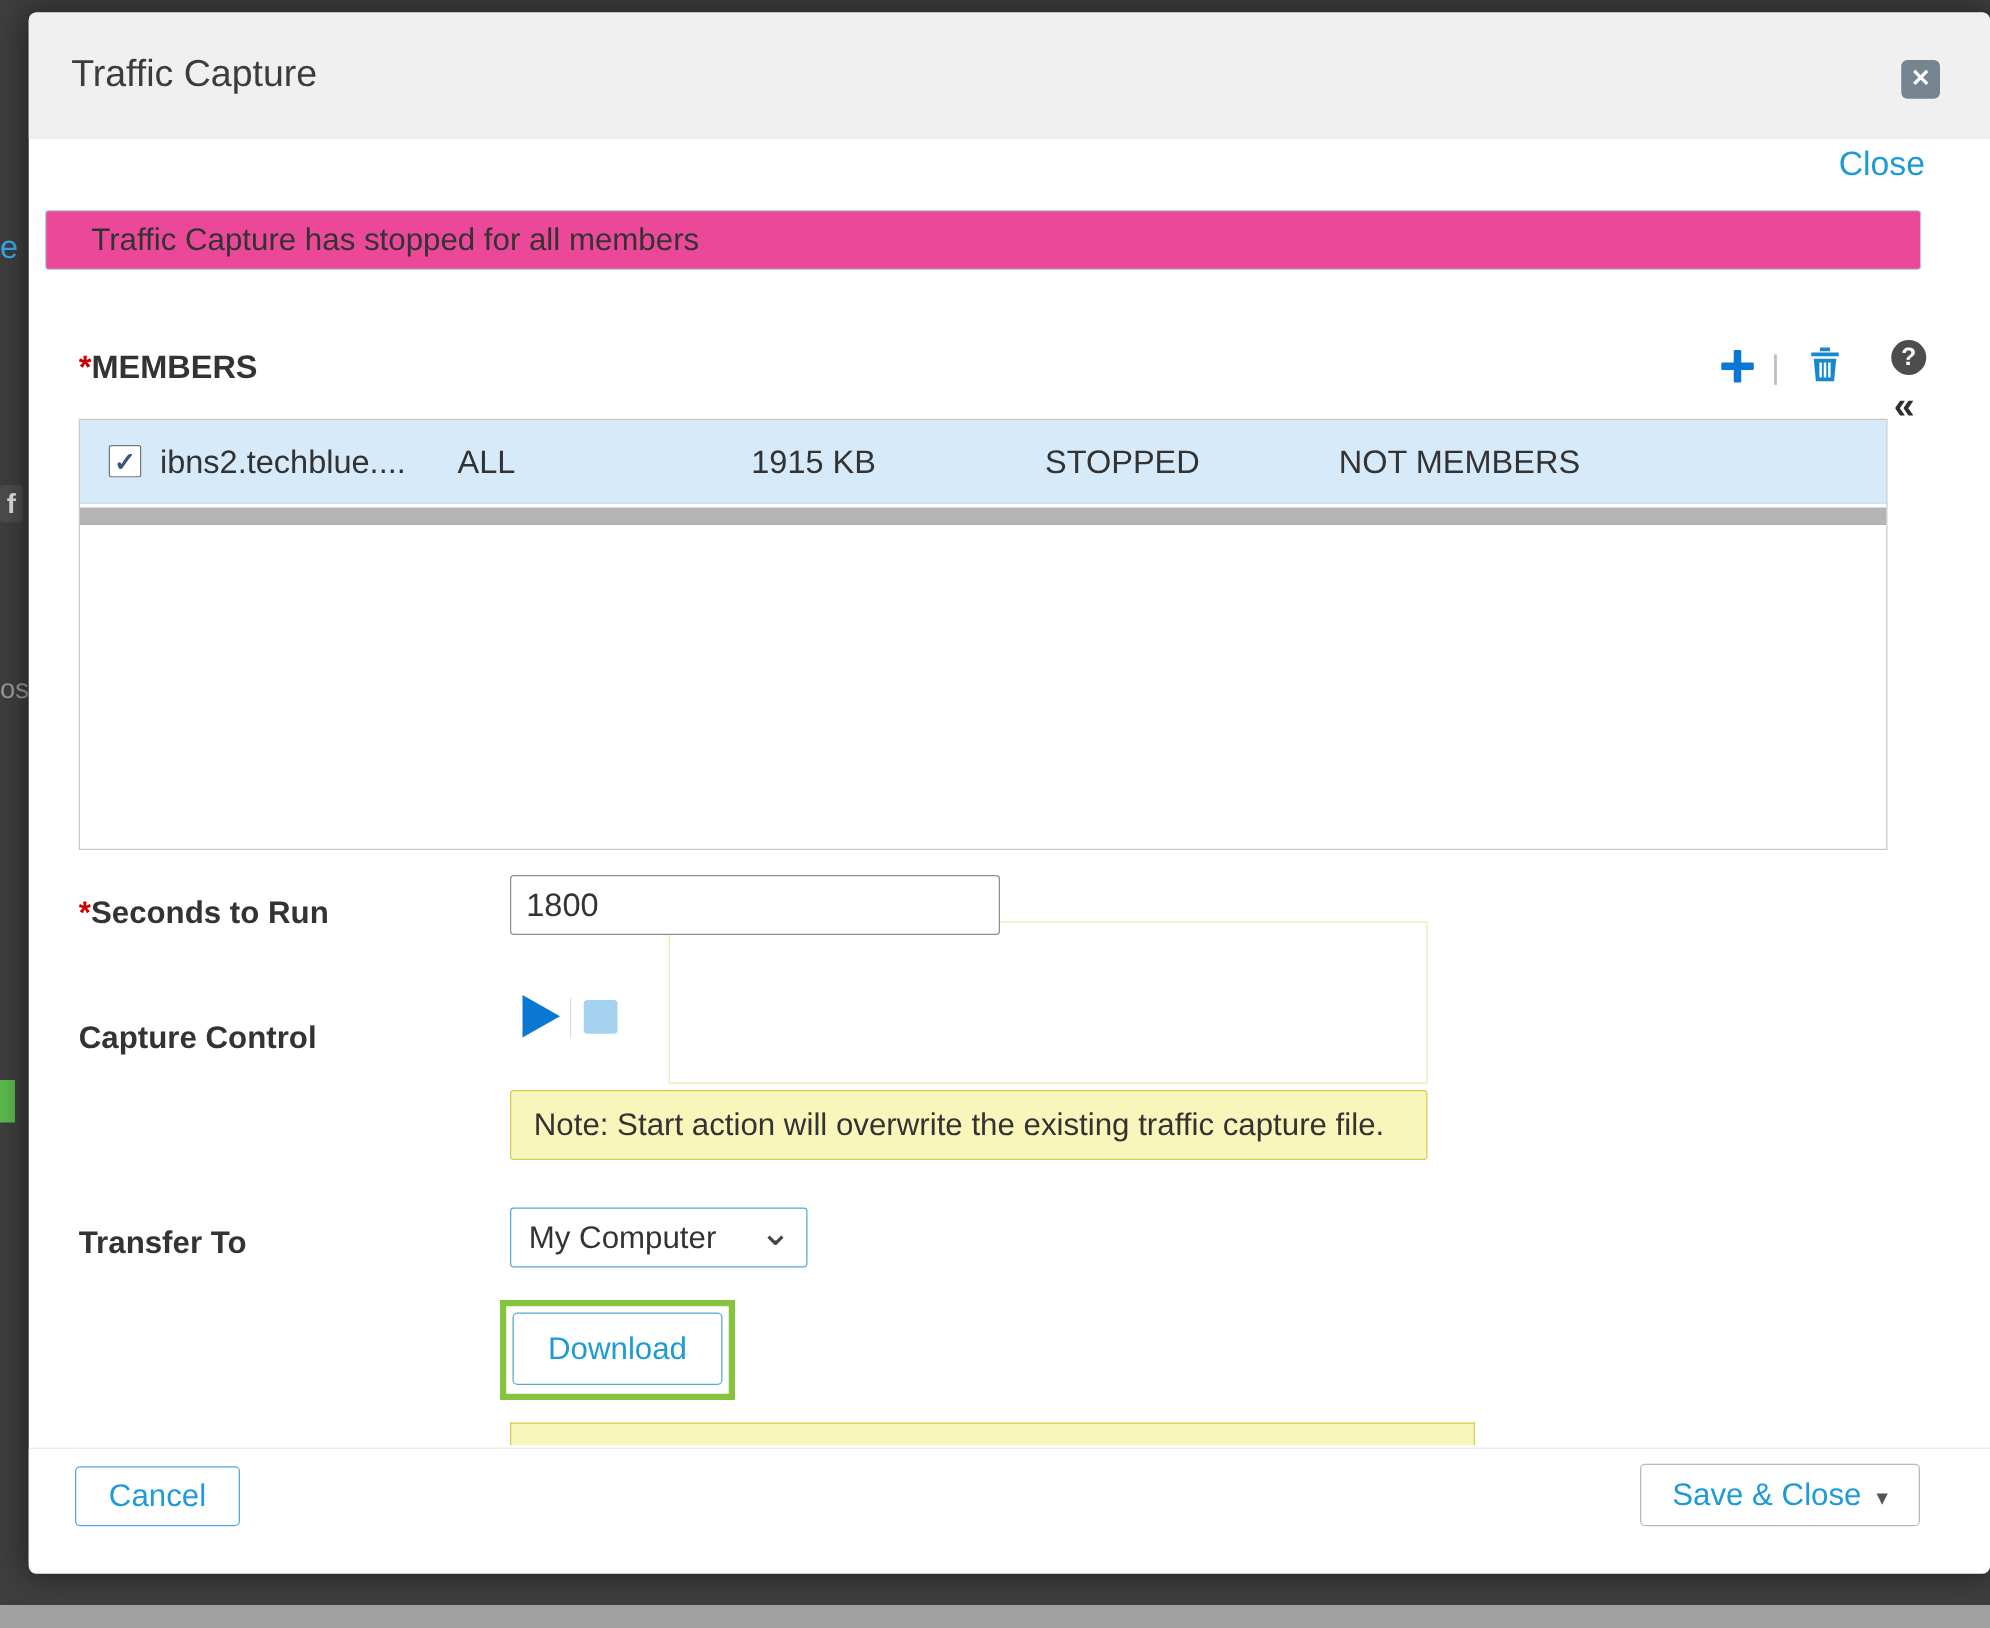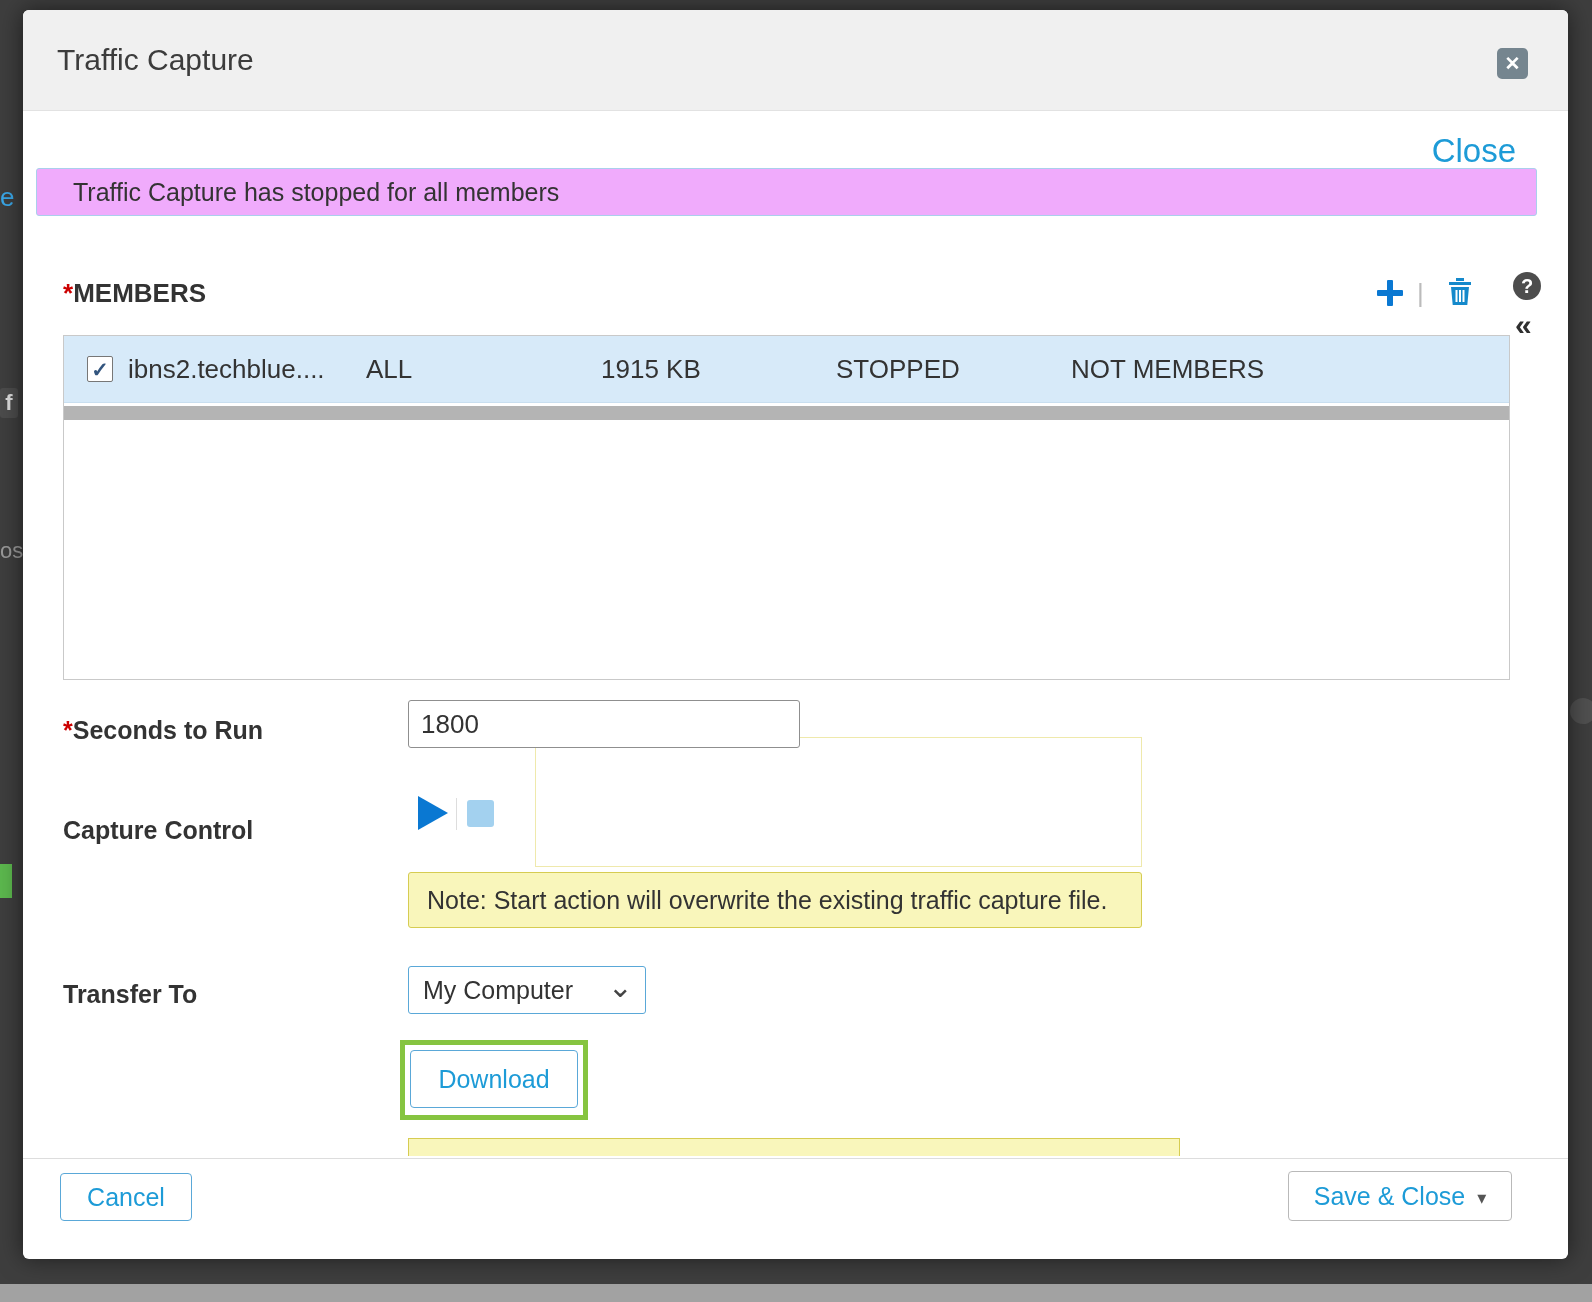--- a/index.html
+++ b/index.html
@@ -27,30 +27,31 @@
   .frag-os{left:0;top:538px;font-size:22px;color:#9a9a9a;}
   .frag-green{left:0;top:864px;width:12px;height:34px;background:#5cb84e;}
   .frag-circle{left:1570px;top:698px;width:26px;height:26px;border-radius:50%;background:#505050;}
   .bottom-strip{left:0;bottom:0;width:100%;height:18px;background:#a2a2a2;}
 
   
   .dialog{
     left:23px;top:10px;width:1545px;height:1248px;
     background:#fff;border-radius:6px;
     box-shadow:0 0 25px rgba(0,0,0,.55);
+    padding-left:24px;
   }
   .dlg-header{left:0;top:0;right:0;height:100px;background:#f0f0f0;
     border-bottom:1px solid #e2e2e2;border-radius:6px 6px 0 0;}
   .dlg-title{left:34px;top:33px;font-size:30px;color:#3c3c3c;}
   .dlg-close{right:40px;top:38px;width:31px;height:31px;background:#75858f;border-radius:5px;
     color:#fff;font-size:19px;font-weight:bold;text-align:center;line-height:31px;cursor:pointer;}
 
-  .close-link{right:52px;top:122px;font-size:33px;color:var(--blue);cursor:pointer;}
-
-  .notif{left:13px;top:158px;width:1501px;height:48px;background:#f0abfc;
+  .close-link{right:52px;top:106px;font-size:27px;color:var(--blue);cursor:pointer;}
+
+  .notif{left:13px;top:158px;width:1501px;height:48px;background:#ec4899;
     border:1px solid #aacfec;border-radius:3px;box-sizing:border-box;
     font-size:25px;line-height:46px;padding-left:36px;color:#333;}
 
   .members-label{left:40px;top:268px;font-size:26px;font-weight:bold;color:#333;}
   .req{color:#cc0000;}
   .add-icon{left:1352px;top:268px;cursor:pointer;}
   .icon-sep{left:1394px;top:268px;color:#bbb;font-size:26px;}
   .trash-icon{left:1424px;top:266px;cursor:pointer;}
 
   .help-icon{left:1490px;top:262px;width:28px;height:28px;border-radius:50%;background:#4d4d4d;

